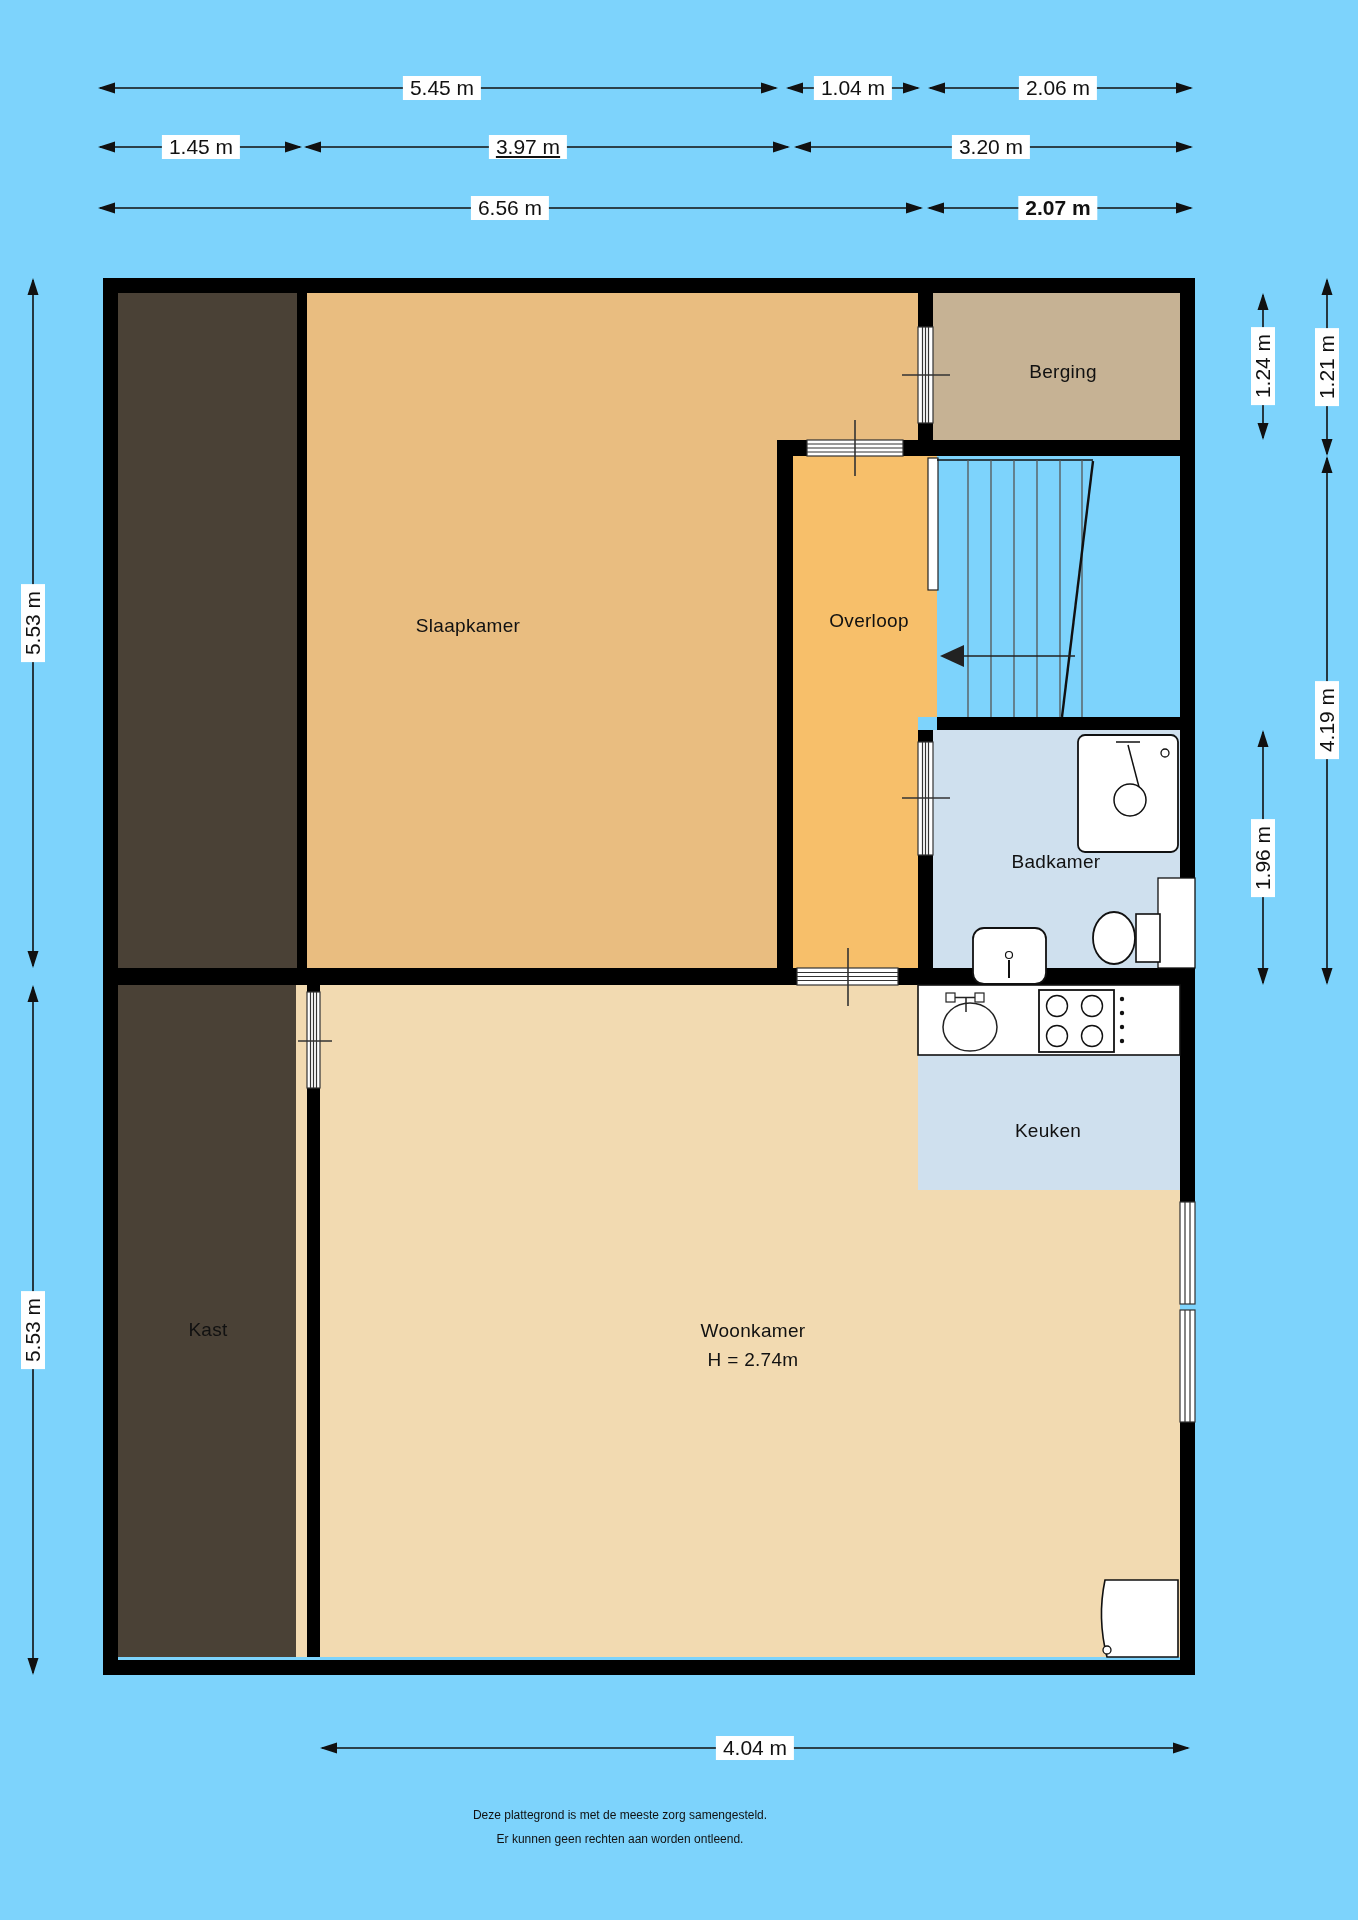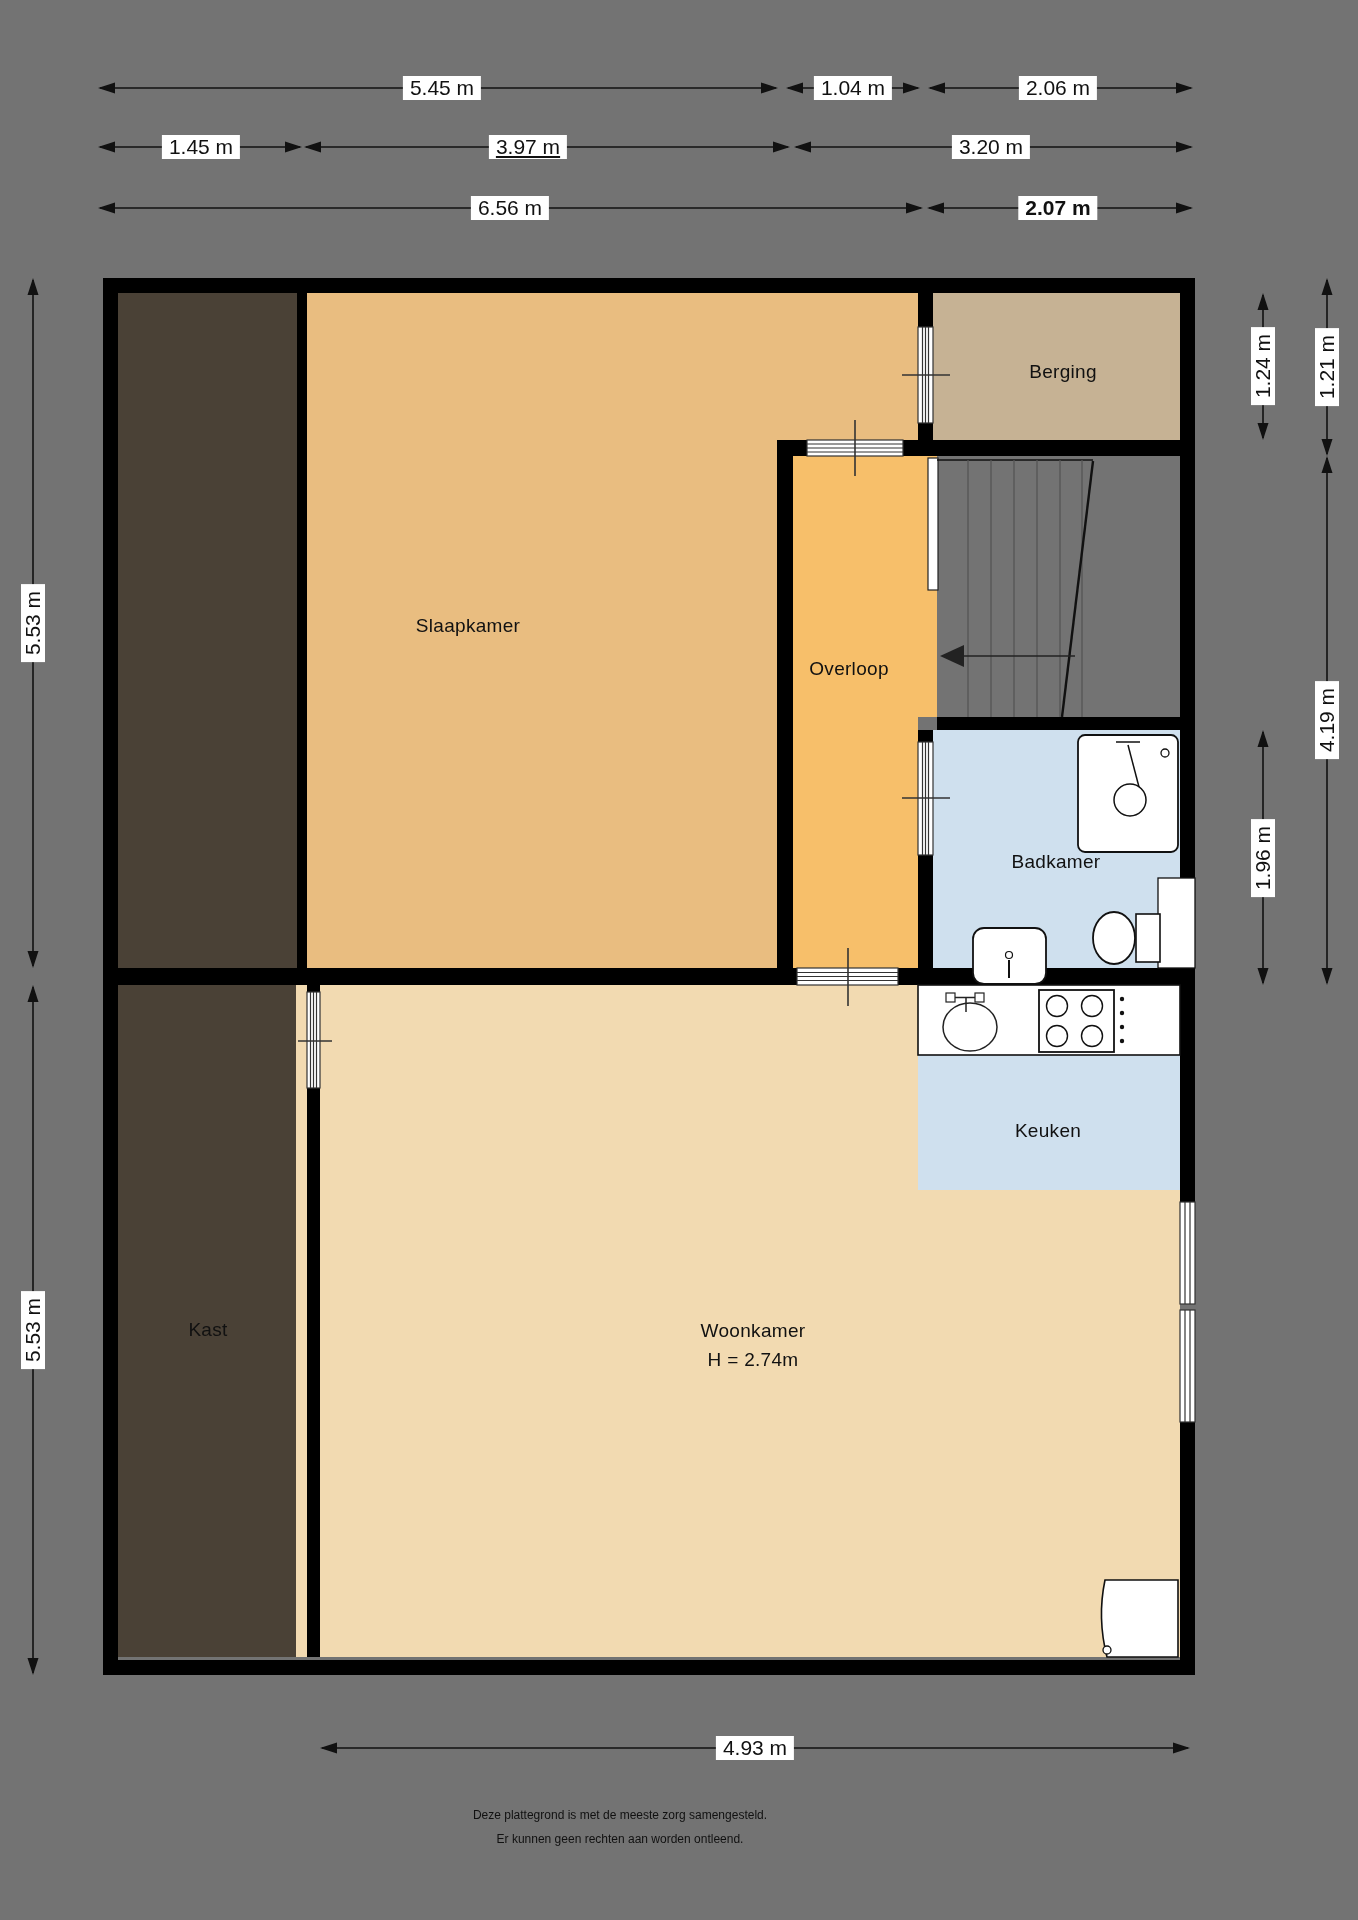--- a/index.html
+++ b/index.html
@@ -1,17 +1,17 @@
 <!DOCTYPE html>
 <html><head>
 <meta charset="utf-8">
 <style>
   html,body { margin:0; padding:0; background:#ffffff; }
   .canvas {
-    position:relative; width:1358px; height:1920px; background:#737373;
+    position:relative; width:1358px; height:1920px; background:#7dd3fc;
     font-family:"Liberation Sans", sans-serif; overflow:hidden;
   }
   .canvas svg { position:absolute; left:0; top:0; }
   .lbl {
     position:absolute; transform:translate(-50%,-50%);
     font-size:19px; color:#111; white-space:nowrap; letter-spacing:0.3px;
   }
   .dim {
     position:absolute; transform:translate(-50%,-50%);
     font-size:21px; color:#111; background:#fff; padding:0 7px; white-space:nowrap;
@@ -278,24 +278,24 @@
   <div class="dim" style="left:528px; top:147px;text-decoration:underline;">3.97 m</div>
   <div class="dim" style="left:991px; top:147px;">3.20 m</div>
   <div class="dim" style="left:510px; top:208px;">6.56 m</div>
   <div class="dim" style="left:1058px; top:208px;font-weight:bold;">2.07 m</div>
   <div class="dim v" style="left:33px; top:623px;">5.53 m</div>
   <div class="dim v" style="left:33px; top:1330px;">5.53 m</div>
   <div class="dim v" style="left:1263px; top:366px;">1.24 m</div>
   <div class="dim v" style="left:1263px; top:858px;">1.96 m</div>
   <div class="dim v" style="left:1327px; top:367px;">1.21 m</div>
   <div class="dim v" style="left:1327px; top:720px;">4.19 m</div>
-  <div class="dim" style="left:755px; top:1748px;">4.93 m</div>
+  <div class="dim" style="left:755px; top:1748px;">4.04 m</div>
 
   <div class="lbl" style="left:468px; top:626px;">Slaapkamer</div>
-  <div class="lbl" style="left:849px; top:621px;margin-top:48px;">Overloop</div>
+  <div class="lbl" style="left:869px; top:621px;">Overloop</div>
   <div class="lbl" style="left:1041px; top:372px;margin-left:22px;">Berging</div>
   <div class="lbl" style="left:1056px; top:862px;">Badkamer</div>
   <div class="lbl" style="left:1048px; top:1131px;">Keuken</div>
   <div class="lbl" style="left:753px; top:1331px;">Woonkamer</div>
   <div class="lbl" style="left:753px; top:1360px;">H = 2.74m</div>
   <div class="lbl" style="left:208px; top:1330px;">Kast</div>
 
   <div class="foot" style="left:620px; top:1808px;">Deze plattegrond is met de meeste zorg samengesteld.</div>
   <div class="foot" style="left:620px; top:1832px;">Er kunnen geen rechten aan worden ontleend.</div>
 

